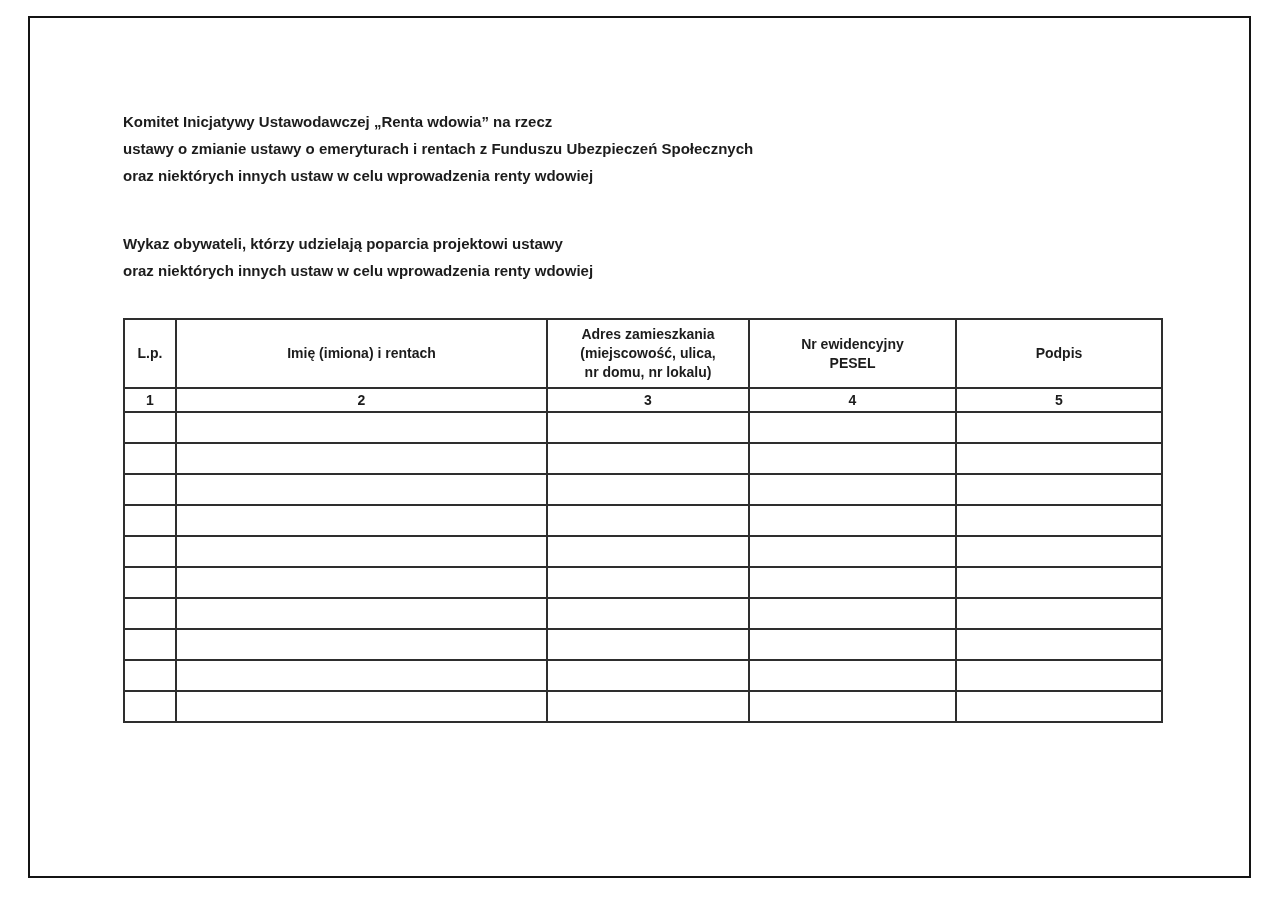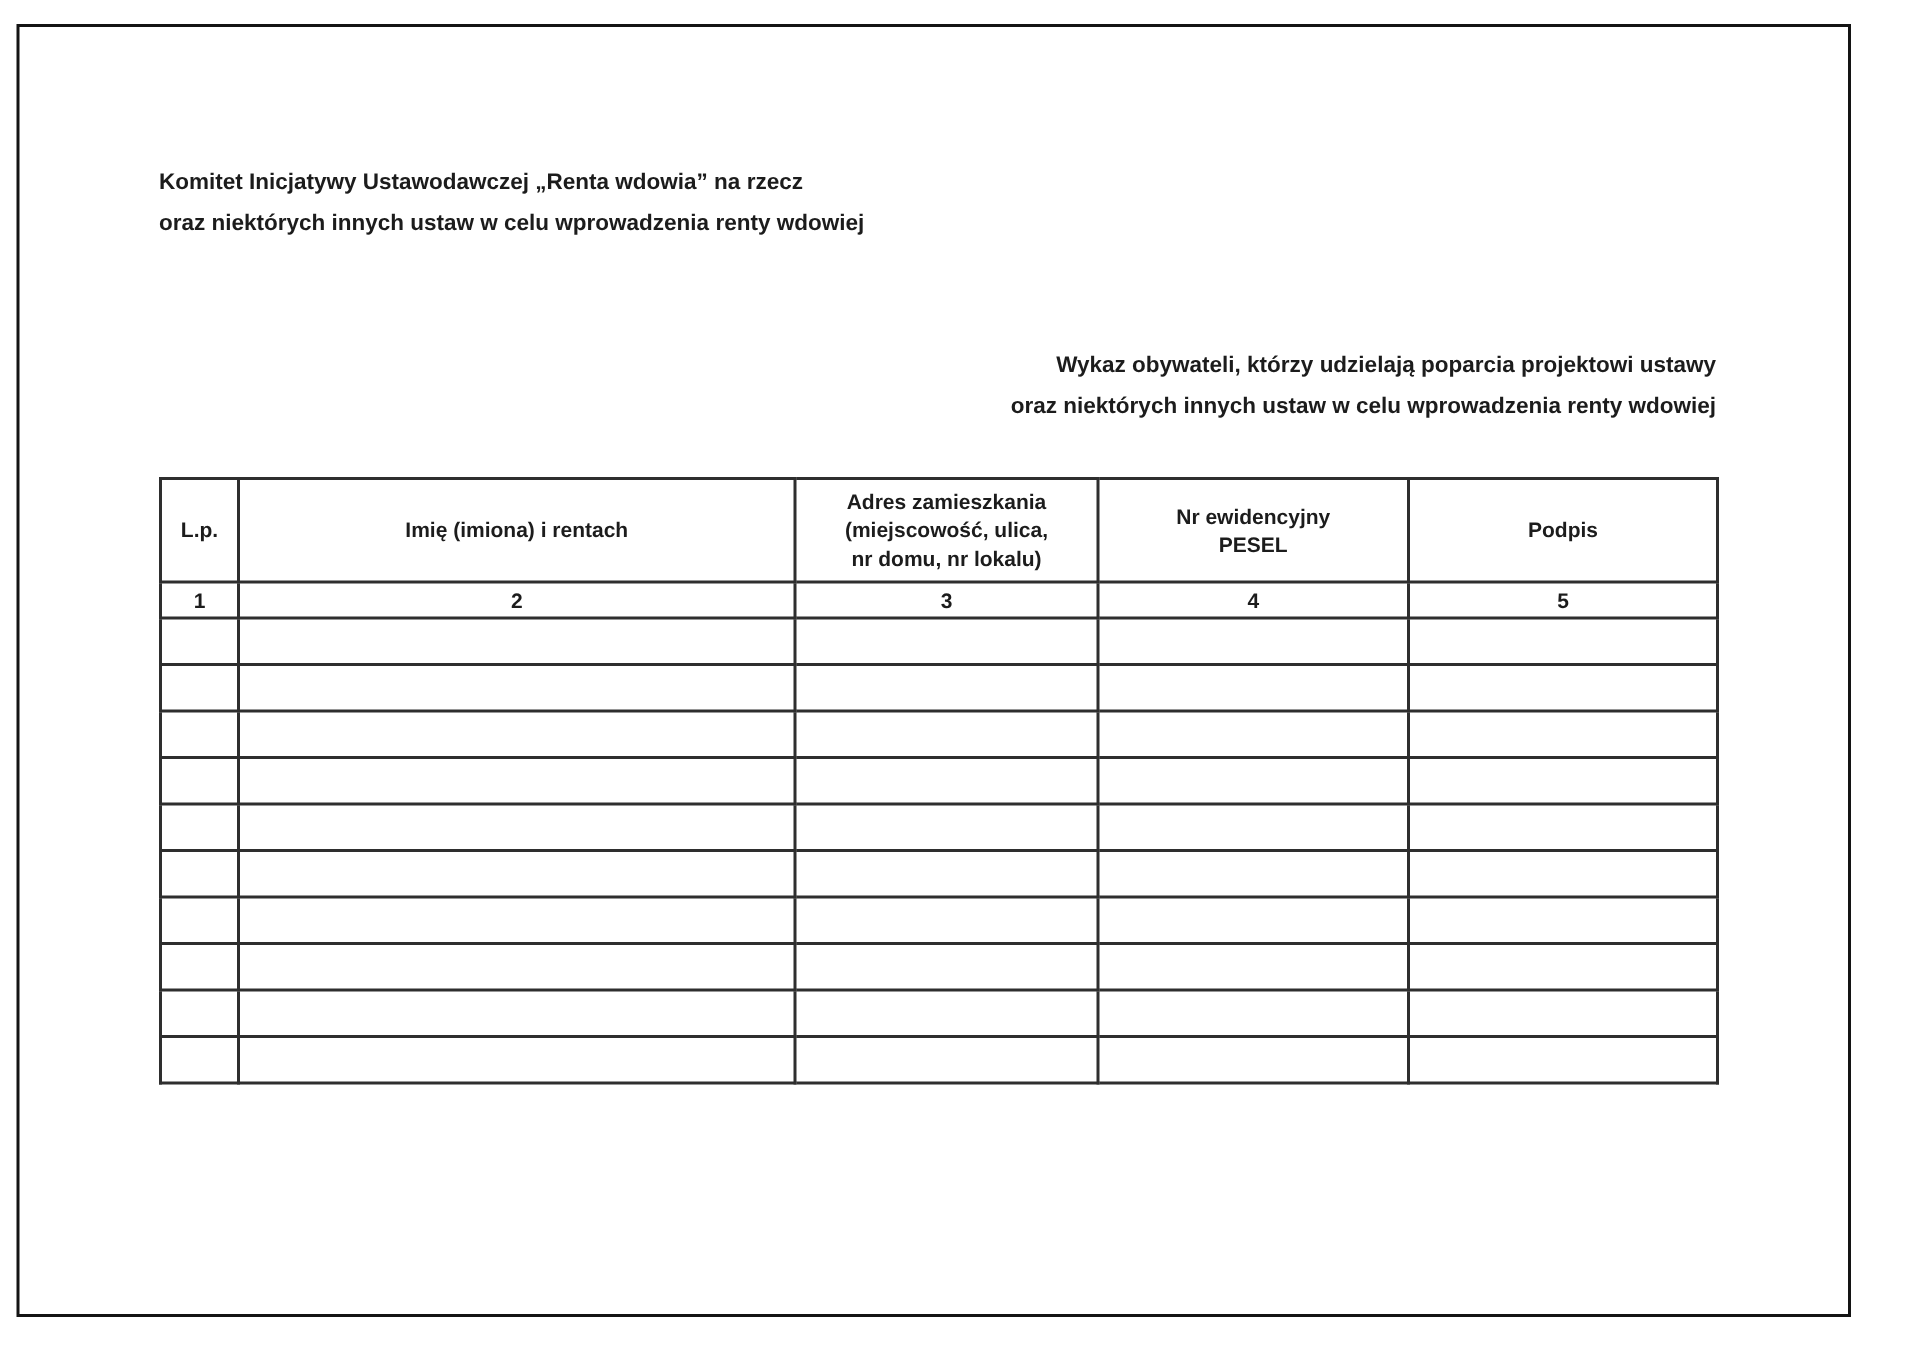--- a/index.html
+++ b/index.html
@@ -7,21 +7,21 @@
     padding: 0;
     background: #ffffff;
     width: 1273px;
     height: 897px;
     font-family: "Liberation Sans", sans-serif;
     color: #1c1c1c;
     -webkit-font-smoothing: antialiased;
   }
   .page {
     position: absolute;
-    left: 11px;
+    left: 28px;
     top: 16px;
     width: 1223px;
     height: 862px;
     box-sizing: border-box;
     border: 2px solid #141414;
     background: #ffffff;
     overflow: hidden;
   }
   .committee-block {
     position: absolute;
@@ -30,21 +30,21 @@
     font-size: 15px;
     font-weight: bold;
     line-height: 27px;
     white-space: nowrap;
   }
   .title-block {
     position: absolute;
     left: 93px;
     top: 212px;
     width: 1038px;
-    text-align: right;
+    text-align: left;
     font-size: 15px;
     font-weight: bold;
     line-height: 27px;
   }
   table.support-table {
     position: absolute;
     left: 93px;
     top: 300px;
     width: 1038px;
     border-collapse: collapse;
@@ -79,20 +79,21 @@
     padding: 0;
   }
 </style>
 </head>
 <body>
 
 <div class="page">
 
   <div class="committee-block">
     <div>Komitet Inicjatywy Ustawodawczej „Renta wdowia” na rzecz</div>
+    <div>ustawy o zmianie ustawy o emeryturach i rentach z Funduszu Ubezpieczeń Społecznych</div>
     <div>oraz niektórych innych ustaw w celu wprowadzenia renty wdowiej</div>
   </div>
 
   <div class="title-block">
     <div>Wykaz obywateli, którzy udzielają poparcia projektowi ustawy</div>
     <div>oraz niektórych innych ustaw w celu wprowadzenia renty wdowiej</div>
   </div>
 
   <table class="support-table">
     <colgroup>

